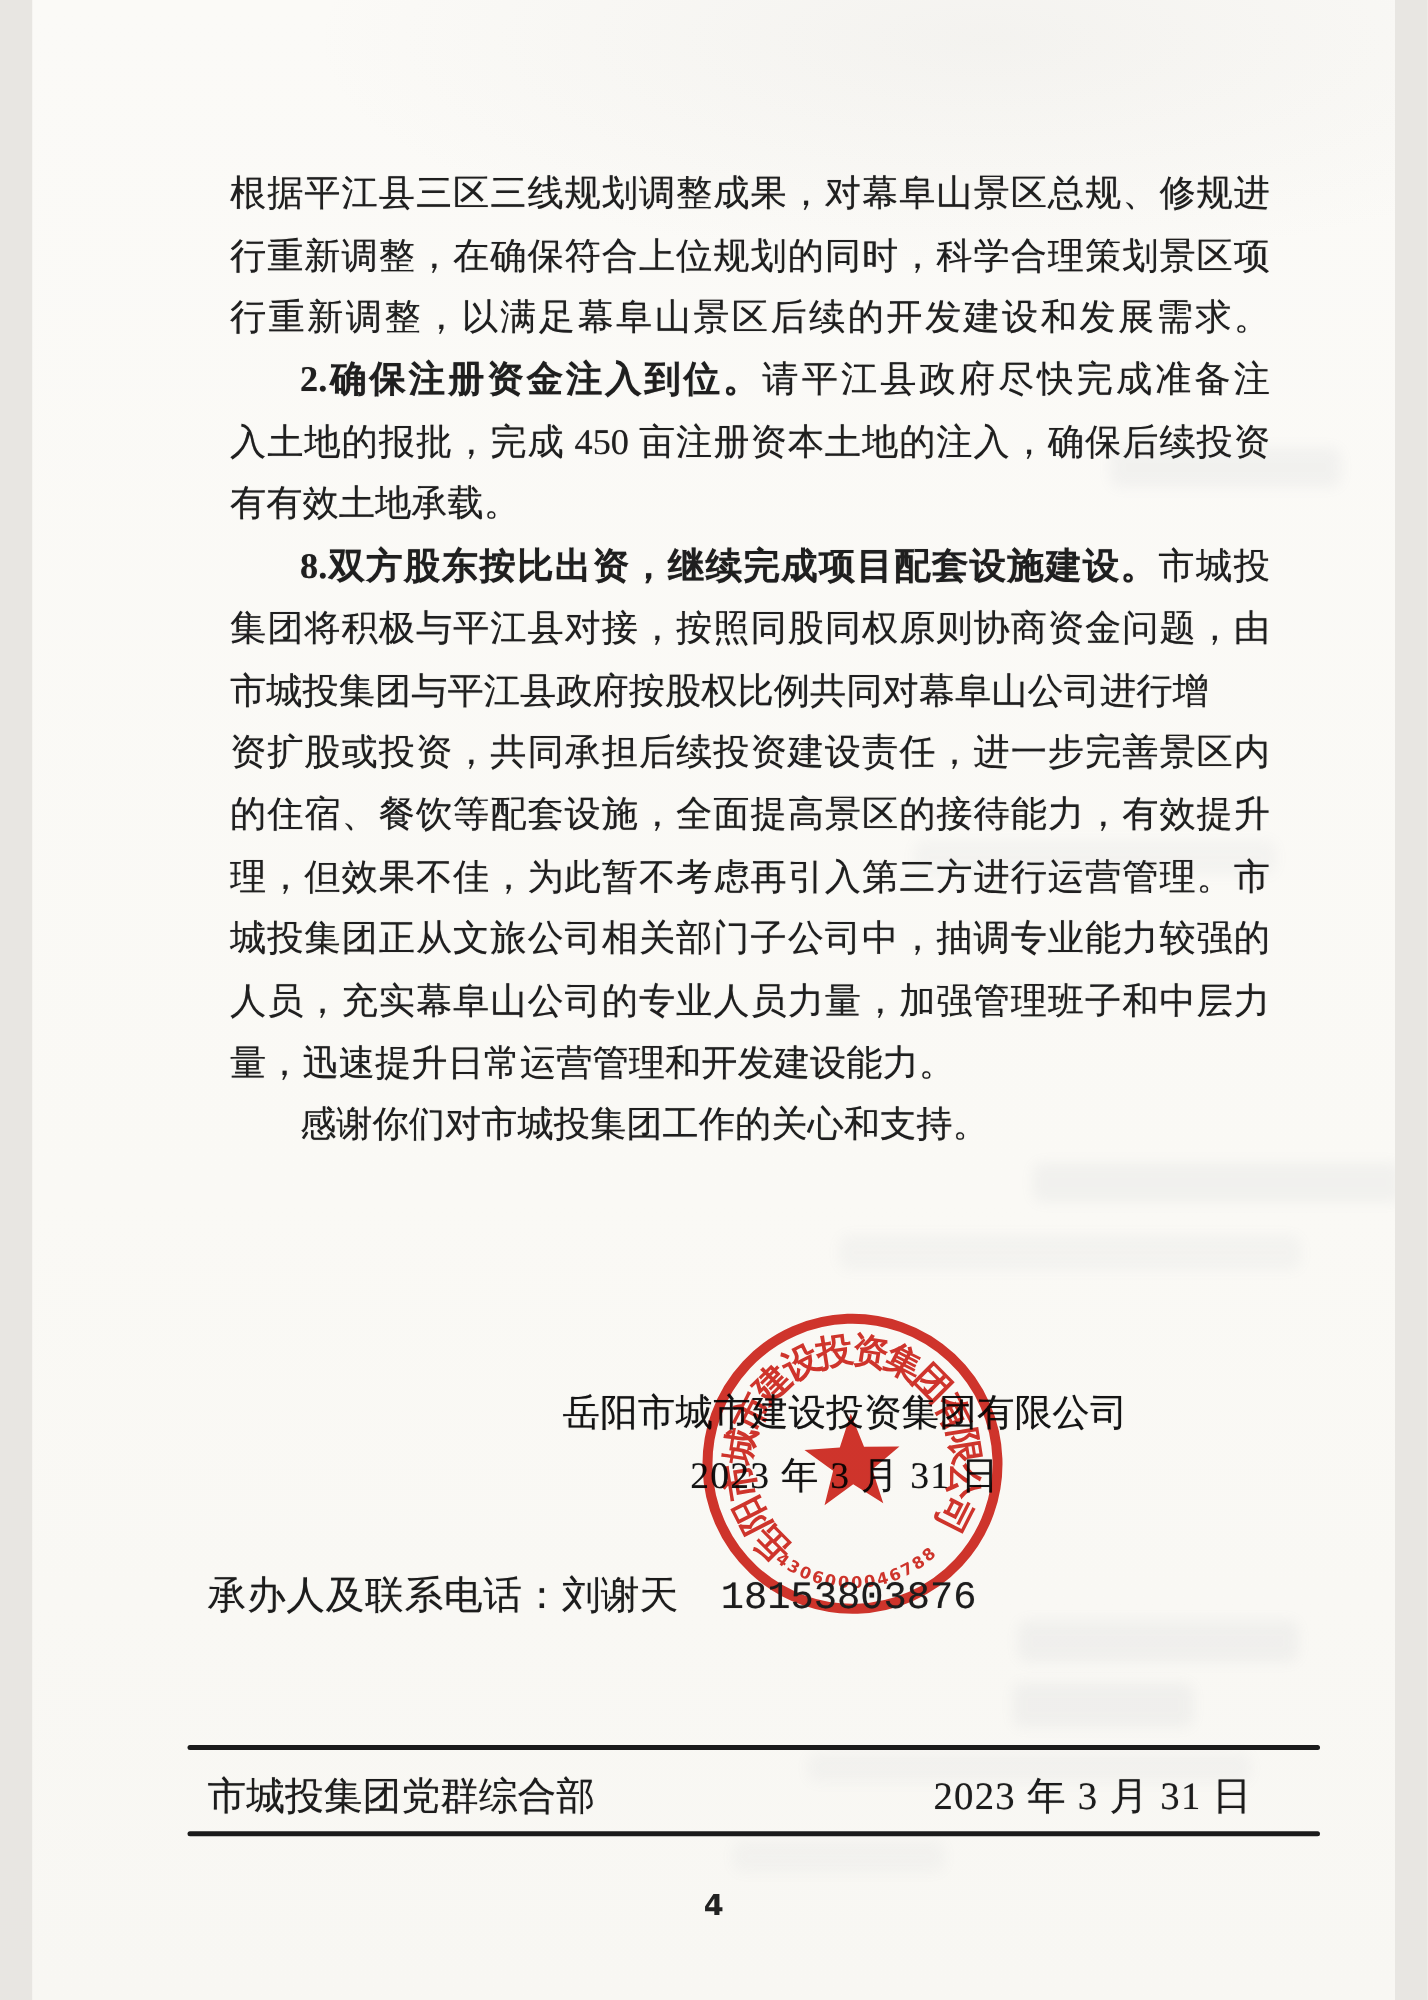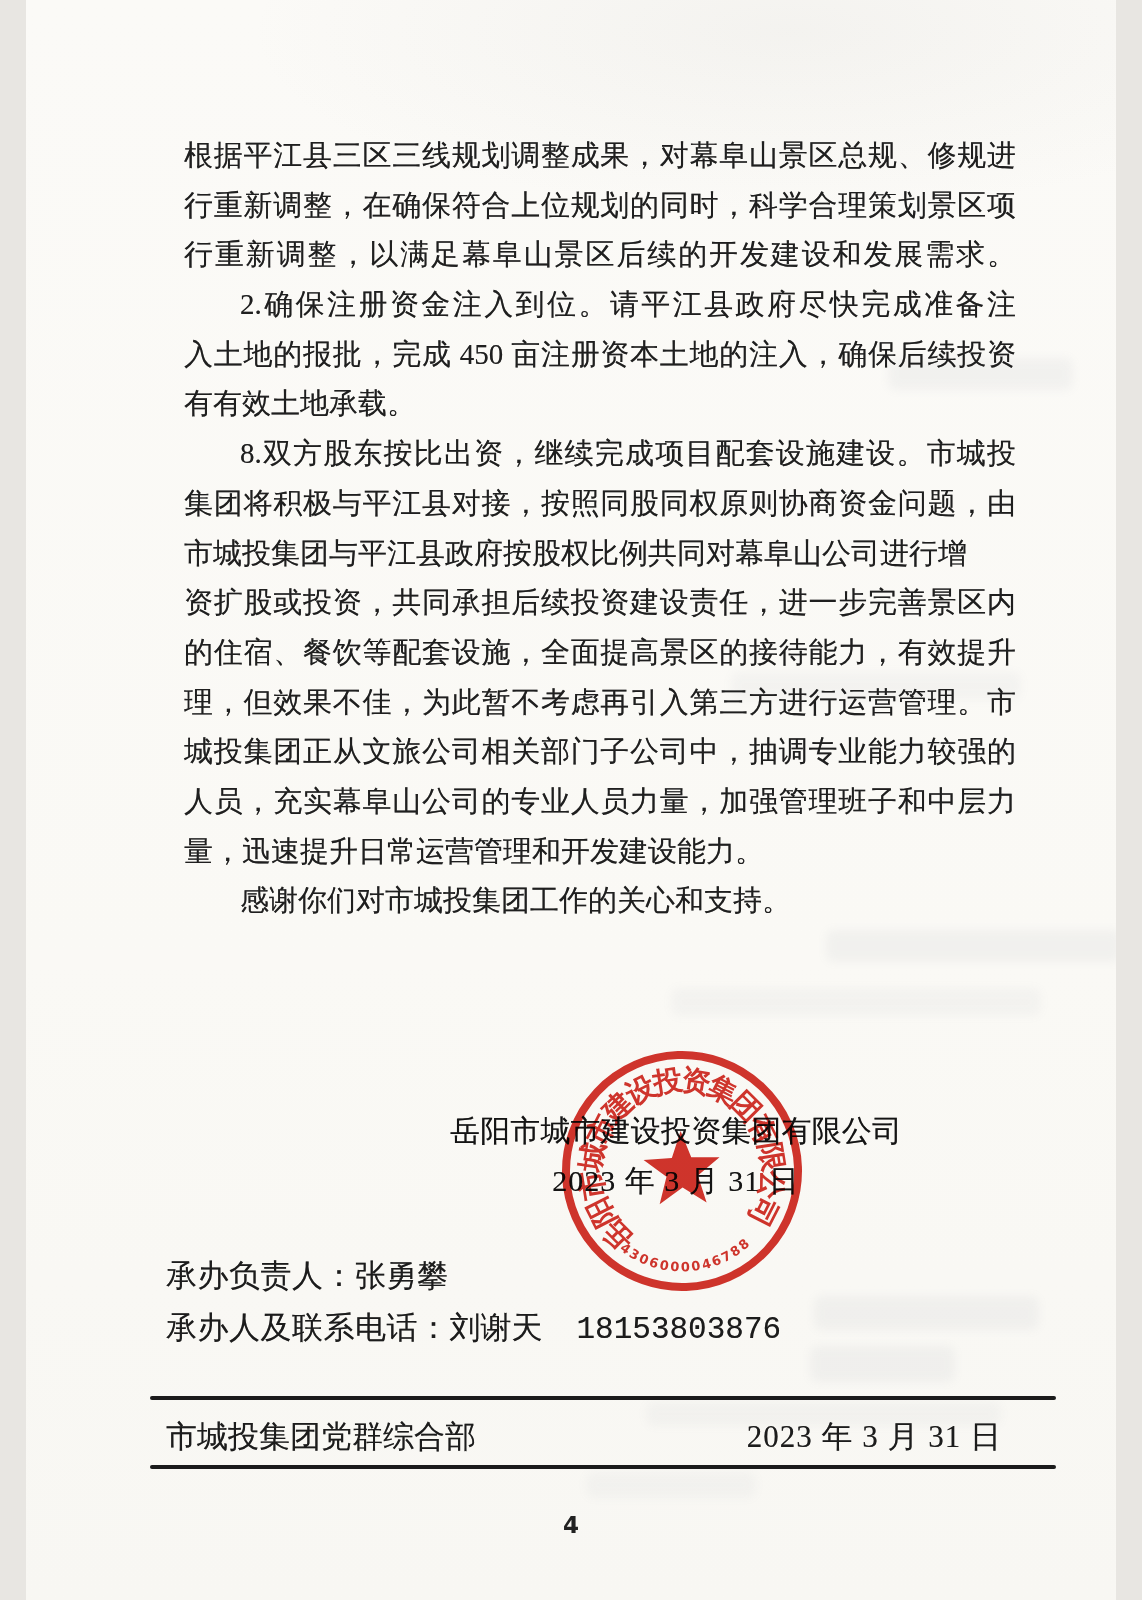--- a/index.html
+++ b/index.html
@@ -28,21 +28,21 @@
     letter-spacing:0;
     color:#1f1f1f;
     text-align:justify;
     text-justify:inter-character;
     text-align-last:left;
     white-space:normal;
     text-shadow:0 0 .6px rgba(30,30,30,.55);
   }
   .line.flush{text-align-last:justify;}
   .line.indent{text-indent:56px;}
-  .line .bold{font-weight:normal;}
+  .line .bold{font-weight:bold;}
 
   
   .signature{position:absolute;left:424px;top:1110px;width:452px;text-align:center;}
   .sig-company{
     font-size:30px;line-height:42px;color:#141414;
     text-align:justify;text-align-last:justify;text-justify:inter-character;
     text-shadow:0 0 .6px rgba(20,20,20,.5);
   }
   .sig-date{
     margin-top:9px;font-size:30px;line-height:40px;color:#141414;
@@ -150,23 +150,20 @@
         <text transform="translate(146.1 218.7) rotate(-12.7)" text-anchor="middle" dominant-baseline="central" font-size="13" fill="#cf231b">4</text>
         <text transform="translate(156.3 215.8) rotate(-19.0)" text-anchor="middle" dominant-baseline="central" font-size="13" fill="#cf231b">6</text>
         <text transform="translate(166.1 211.8) rotate(-25.3)" text-anchor="middle" dominant-baseline="central" font-size="13" fill="#cf231b">7</text>
         <text transform="translate(175.4 206.7) rotate(-31.7)" text-anchor="middle" dominant-baseline="central" font-size="13" fill="#cf231b">8</text>
         <text transform="translate(184.1 200.6) rotate(-38.0)" text-anchor="middle" dominant-baseline="central" font-size="13" fill="#cf231b">8</text>
       </g>
   </svg>
 
   <div class="contacts" id="contacts">
       <div class="contact-line">
-      <span class="c-label">承办负责人：</span><span class="c-value">张勇攀</span>
-    </div>
-      <div class="contact-line">
       <span class="c-label">承办人及联系电话：</span><span class="c-value">刘谢天</span><span class="c-extra">18153803876</span>
     </div>
     </div>
 
   <div class="rule top"></div>
   <div class="footer-row">
     <span class="footer-dept">市城投集团党群综合部</span>
     <span class="footer-date">2023 年 3 月 31 日</span>
   </div>
   <div class="rule bottom"></div>

